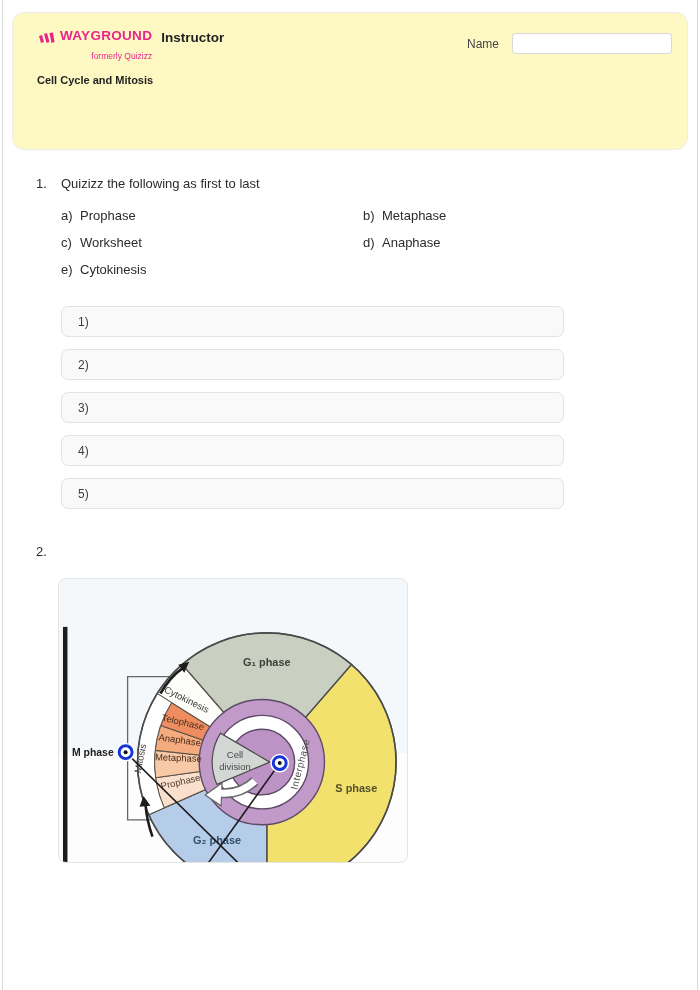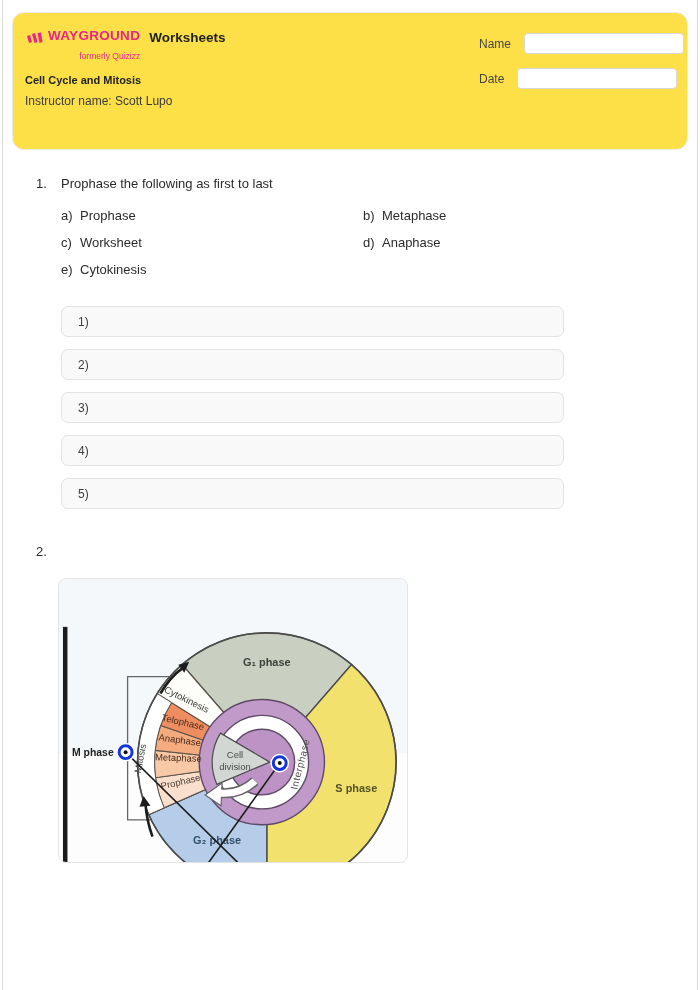--- a/index.html
+++ b/index.html
@@ -8,22 +8,22 @@
     background:#ffffff;font-family:"Liberation Sans",sans-serif;
     -webkit-font-smoothing:antialiased;
   }
   .page-frame{
     position:absolute;left:2px;right:2px;top:-10px;bottom:-10px;
     border:1px solid #d9d9d9;border-radius:8px;pointer-events:none;
   }
   
   .panel{
     position:absolute;left:12px;top:12px;width:676px;height:138px;
-    box-sizing:border-box;background:#fde047;border:1px solid #ececec;
-    border-radius:12px;padding:16px 12px;display:flex;justify-content:space-between;
+    box-sizing:border-box;background:#fef9c3;border:1px solid #ececec;
+    border-radius:12px;padding:16px 24px;display:flex;justify-content:space-between;
   }
   .head-left{display:flex;flex-direction:column;}
   .brand-row{display:flex;align-items:flex-start;}
   .logo{display:flex;gap:3px;}
   .logo-txt{display:flex;flex-direction:column;align-items:flex-end;}
   .brand{color:#e9258c;font-weight:bold;font-size:13.5px;letter-spacing:.3px;line-height:14px;}
   .tagline{color:#e9258c;font-size:8.5px;margin-top:8px;}
   .product{font-weight:bold;font-size:13.5px;color:#1f1f1f;margin-left:9px;margin-top:1px;}
   .meta{margin-top:13px;}
   .ws-title{font-weight:bold;font-size:11px;color:#222;margin-bottom:8px;}
@@ -69,43 +69,38 @@
     <div class="brand-row">
       <div class="logo">
         <svg width="20" height="18" viewBox="0 0 20 18">
           <path d="M2 7 L5 6 L7 13 L4 14 Z M7 5 L10 4 L12.5 13 L9.5 14 Z M12.5 4 L16 3.5 L17.5 13 L14.5 14 Z" fill="#e9258c"></path>
         </svg>
         <div class="logo-txt">
           <span class="brand">WAYGROUND</span>
           <span class="tagline">formerly Quizizz</span>
         </div>
       </div>
-      <span class="product">Worksheets</span>
+      <span class="product">Instructor</span>
     </div>
     <div class="meta">
       <div class="ws-title">Cell Cycle and Mitosis</div>
-      <div class="ws-line">Instructor name: Scott Lupo</div>
     </div>
   </div>
   <div class="fields">
     <div class="field-row">
       <span class="field-label">Name</span>
       <input class="field-input" type="text" value="" style="">
     </div>
-    <div class="field-row">
-      <span class="field-label">Date</span>
-      <input class="field-input" type="text" value="" style="">
-    </div>
   </div>
 </header>
 
 <section class="q" id="q1">
   <div class="q-head">
     <span class="q-num">1.</span>
-    <span class="q-text">Prophase the following as first to last</span>
+    <span class="q-text">Quizizz the following as first to last</span>
   </div>
   <div class="opts">
     <div class="opt">
       <span class="opt-key">a)</span>
       <span>Prophase</span>
     </div>
     <div class="opt">
       <span class="opt-key">b)</span>
       <span>Metaphase</span>
     </div>

